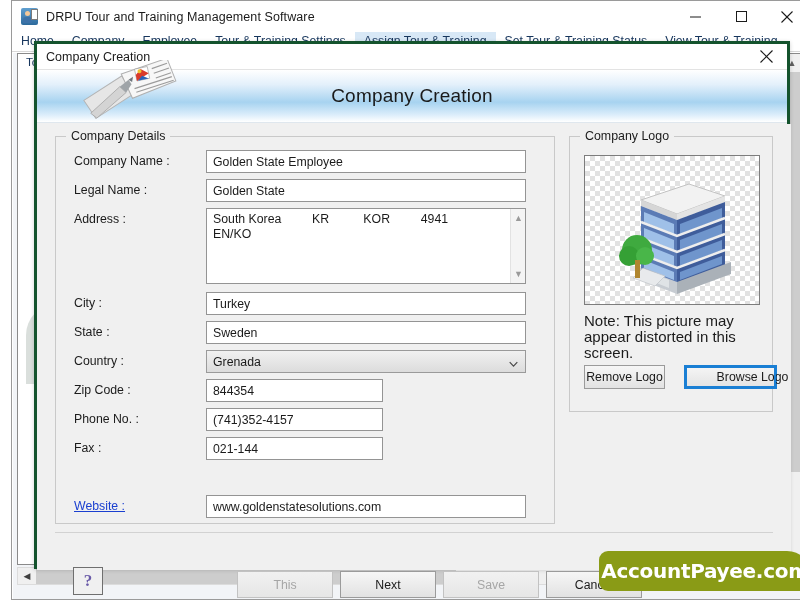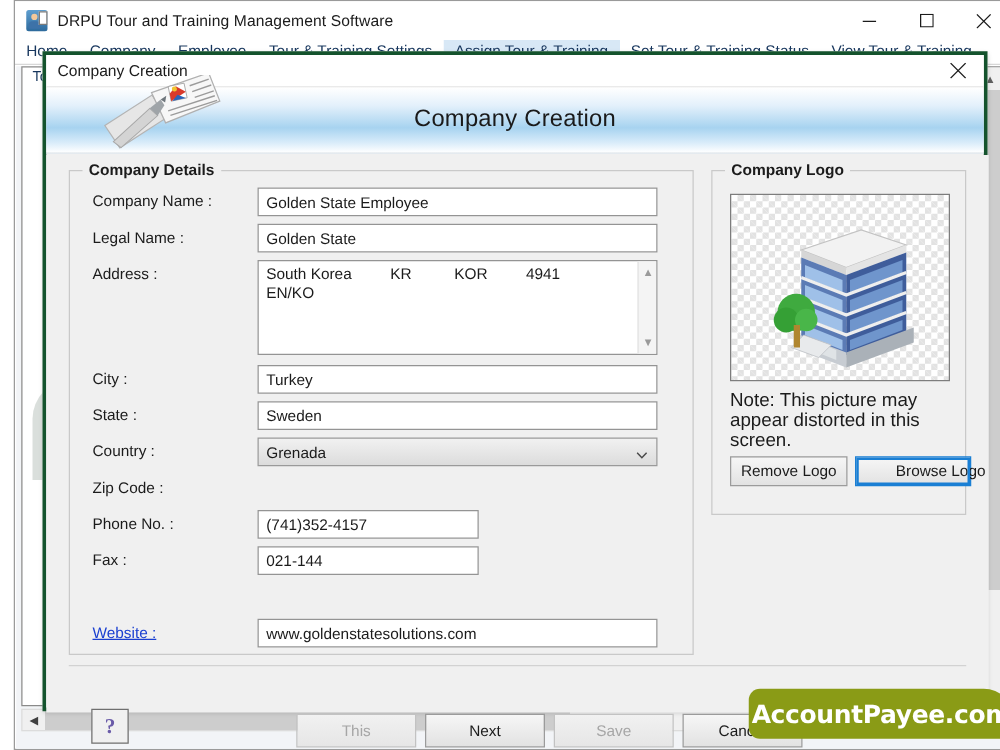--- a/index.html
+++ b/index.html
@@ -156,21 +156,21 @@
 
   
   .groupbox {
     position: absolute;
     border: 1px solid #c9c9c9;
     background: #f0f0f0;
   }
   .gb-title {
     position: absolute; top: -8px; left: 10px;
     background: #f0f0f0; padding: 0 5px;
-    font-size: 12.4px; font-weight: bold; color: #1b1b1b;
+    font-size: 12.4px; font-weight: normal; color: #1b1b1b;
   }
   #gb-company { left: 18px; top: 12px; width: 500px; height: 388px; }
   #gb-logo    { left: 532px; top: 12px; width: 204px; height: 276px; }
 
   
   .frow { position: absolute; left: 0; width: 100%; height: 26px; }
   .flabel {
     position: absolute; left: 18px; top: 4px;
     font-size: 12.3px; color: #1b1b1b; white-space: nowrap;
   }
@@ -240,21 +240,21 @@
   }
   .btn {
     background: linear-gradient(180deg,#f6f6f6,#e2e2e2);
     border: 1px solid #9b9b9b;
     font-size: 12.3px; color:#1b1b1b;
     display:flex; align-items:center; justify-content:center;
     white-space: nowrap;
   }
   .btn.disabled { color:#a6a6a6; background: linear-gradient(180deg,#f1f1f1,#e6e6e6); border-color:#c2c2c2;}
   .btn.focused { outline: 2px solid #1a7fd4; outline-offset: -3px; border:1px solid #1a7fd4; }
-  #btn-remove-logo { position:absolute; left:14px; top: 228px; width: 94px; height: 24px; }
+  #btn-remove-logo { position:absolute; left:14px; top: 228px; width: 81px; height: 24px; }
   #btn-browse-logo { position:absolute; left:114px; top: 228px; width: 93px; height: 24px; padding-left: 44px; }
 
   
   #dlg-footer {
     position:absolute; left:18px; top: 408px;
     width: 718px; height: 38px;
     border-top: 1px solid #d2d2d2;
   }
   #btn-help {
     position:absolute; left:36px; top:523px;
@@ -424,20 +424,21 @@
             <span class="chev">
               <svg width="9" height="9" viewBox="0 0 9 9">
                   <polyline points="0.7,2.2 4.5,6.2 8.3,2.2" fill="none" stroke="#4a4a4a" stroke-width="1.2"></polyline>
                 </svg>
             </span>
           </div>
         </div>
 
         <div class="frow" style="top:242px;">
           <div class="flabel">Zip Code :</div>
+          <div class="finput short">844354</div>
         </div>
 
         <div class="frow" style="top:271px;">
           <div class="flabel">Phone No. :</div>
           <div class="finput short">(741)352-4157</div>
         </div>
 
         <div class="frow" style="top:300px;">
           <div class="flabel">Fax :</div>
           <div class="finput short">021-144</div>

